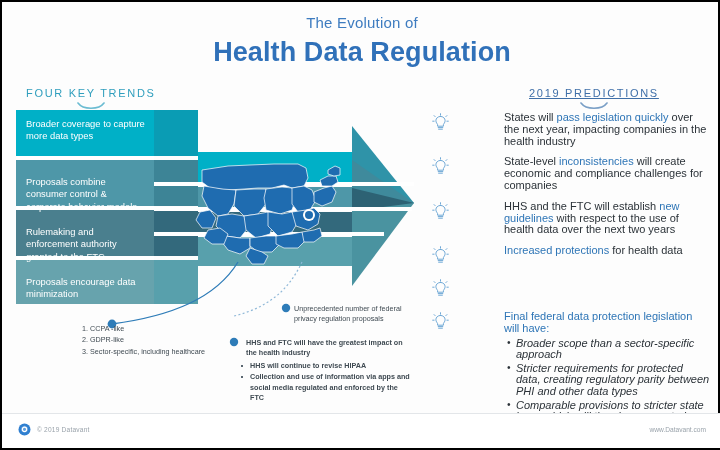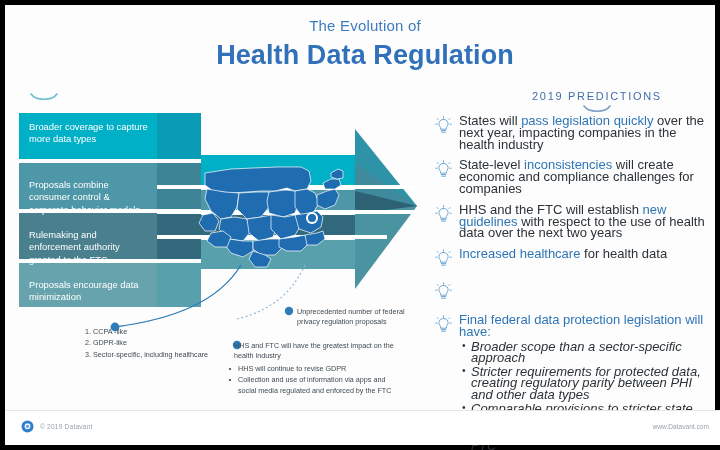--- a/index.html
+++ b/index.html
@@ -5,21 +5,21 @@
   html,body{margin:0;padding:0;}
   body{
     width:720px;height:450px;overflow:hidden;
     background:#ffffff;
     font-family:"Liberation Sans", sans-serif;
     -webkit-font-smoothing:antialiased;
   }
   #stage{
     position:relative;width:720px;height:450px;
     background:#fdfdfd;
-    border:5px solid #000000;
+    border:2px solid #000000;
     box-sizing:border-box;
   }
 
   
   #title-block{position:absolute;left:0;top:12px;width:720px;text-align:center;}
   #title-small{
     font-size:15px;color:#3e7cc0;letter-spacing:.2px;line-height:18px;
   }
   #title-main{
     font-size:27px;font-weight:bold;color:#3071b9;letter-spacing:.1px;
@@ -29,21 +29,21 @@
   
   .sec-head{position:absolute;}
   .sec-head .sec-label{
     font-size:11px;letter-spacing:1.7px;font-weight:normal;
   }
   .swoosh{display:block;margin:3px auto 0;}
 
   #head-trends{left:24px;top:85px;}
   #head-trends .sec-label{color:#2f9ebd;}
   #head-preds{left:527px;top:85px;}
-  #head-preds .sec-label{color:#3f6fa8;}
+  #head-preds .sec-label{color:#3f6fa8;text-decoration:underline;}
 
   
   #arrow-graphic{position:absolute;left:0;top:104px;width:430px;height:200px;}
 
   
   .trend-box{
     position:absolute;left:14px;width:138px;
     color:#ffffff;font-size:9.4px;line-height:12.4px;
     padding:7px 9px 7px 10px;box-sizing:border-box;
   }
@@ -51,36 +51,36 @@
   
   #map-wrap{position:absolute;left:186px;top:150px;width:160px;height:120px;}
 
   
   #connectors{position:absolute;left:0;top:100px;width:430px;height:250px;}
 
   
   .callout{position:absolute;color:#3f4a52;font-size:7.2px;line-height:10.4px;}
   #callout-1{left:72px;top:316px;width:158px;}
   #callout-2{left:292px;top:302px;width:118px;}
-  #callout-3{left:221px;top:336px;width:175px;}
+  #callout-3{left:236px;top:336px;width:175px;font-weight:bold;}
   .callout ol{margin:6px 0 0 0;padding-left:16px;}
   .callout ol li{margin-bottom:1px;}
   .callout ul{margin:2px 0 0 0;padding-left:11px;list-style:none;}
   .callout ul li{position:relative;margin-bottom:1px;padding-left:1px;}
   .callout ul li:before{
     content:"";position:absolute;left:-8px;top:4px;
     width:2px;height:2px;background:#5a6670;
   }
 
   
   #preds{position:absolute;left:430px;top:110px;width:278px;}
   .pred-row{display:flex;align-items:flex-start;margin-bottom:9px;}
   .bulb{flex:0 0 24px;width:24px;padding-top:1px;}
   .pred-text{
-    flex:1;font-size:13px;line-height:11.8px;color:#2b3238;
+    flex:1;font-size:11px;line-height:11.8px;color:#2b3238;margin-left:48px;
   }
   .hl{color:#2e75b6;}
   .pred-text ul{margin:3px 0 0 0;padding-left:12px;list-style:none;font-style:italic;}
   .pred-text ul li{position:relative;margin-bottom:2.5px;line-height:11.4px;}
   .pred-text ul li:before{
     content:"\2022";position:absolute;left:-9px;top:-1px;
     color:#2b3238;font-size:10px;
   }
 
   
@@ -96,20 +96,21 @@
 <body>
 
 <div id="stage">
 
   <div id="title-block">
     <div id="title-small">The Evolution of</div>
     <div id="title-main">Health Data Regulation</div>
   </div>
 
   <div class="sec-head" id="head-trends">
+    <div class="sec-label">FOUR KEY TRENDS</div>
     <svg class="swoosh" width="30" height="8" viewBox="0 0 30 8">
       <path d="M2,1 C7,8 23,8 28,1" fill="none" stroke="#6bbcd2" stroke-width="1.6" stroke-linecap="round"></path>
     </svg>
   </div>
 
   <div class="sec-head" id="head-preds">
     <div class="sec-label">2019 PREDICTIONS</div>
     <svg class="swoosh" width="30" height="8" viewBox="0 0 30 8">
       <path d="M2,1 C7,8 23,8 28,1" fill="none" stroke="#7a9fc6" stroke-width="1.6" stroke-linecap="round"></path>
     </svg>
@@ -213,21 +214,21 @@
     </ol>
   </div>
 
   <div class="callout" id="callout-2">
     <div>Unprecedented number of federal privacy regulation proposals</div>
   </div>
 
   <div class="callout" id="callout-3">
     <div style="padding-left:8px;">HHS and FTC will have the greatest impact on the health industry</div>
     <ul>
-      <li>HHS will continue to revise GDPR</li>
+      <li>HHS will continue to revise HIPAA</li>
       <li>Collection and use of information via apps and social media regulated and enforced by the FTC</li>
     </ul>
   </div>
 
   <div id="preds">
     <div class="pred-row">
       <div class="bulb">
         <svg width="17" height="19" viewBox="0 0 17 19">
           <g fill="none" stroke="#6fa8d6" stroke-width="1" stroke-linecap="round">
             <path d="M8.5,3.4 C5.6,3.4 3.9,5.5 3.9,7.7 C3.9,9.4 5.1,10.5 5.6,11.6 L5.6,13.2 L11.4,13.2 L11.4,11.6 C11.9,10.5 13.1,9.4 13.1,7.7 C13.1,5.5 11.4,3.4 8.5,3.4 Z"></path>
@@ -295,21 +296,21 @@
               <path d="M6.6,16.2 L10.4,16.2"></path>
             <path d="M8.5,0.7 L8.5,2.1"></path>
               <path d="M2.1,2.6 L3.1,3.6"></path>
               <path d="M14.9,2.6 L13.9,3.6"></path>
             <path d="M0.7,8.2 L2.1,8.2"></path>
               <path d="M14.9,8.2 L16.3,8.2"></path>
           </g>
         </svg>
       </div>
       <div class="pred-text">
-        <span class="hl">Increased healthcare</span><span> for health data</span>
+        <span class="hl">Increased protections</span><span> for health data</span>
       </div>
     </div>
 
     <div class="pred-row">
       <div class="bulb">
         <svg width="17" height="19" viewBox="0 0 17 19">
           <g fill="none" stroke="#6fa8d6" stroke-width="1" stroke-linecap="round">
             <path d="M8.5,3.4 C5.6,3.4 3.9,5.5 3.9,7.7 C3.9,9.4 5.1,10.5 5.6,11.6 L5.6,13.2 L11.4,13.2 L11.4,11.6 C11.9,10.5 13.1,9.4 13.1,7.7 C13.1,5.5 11.4,3.4 8.5,3.4 Z"></path>
             <path d="M6.2,14.6 L10.8,14.6"></path>
               <path d="M6.6,16.2 L10.4,16.2"></path>

